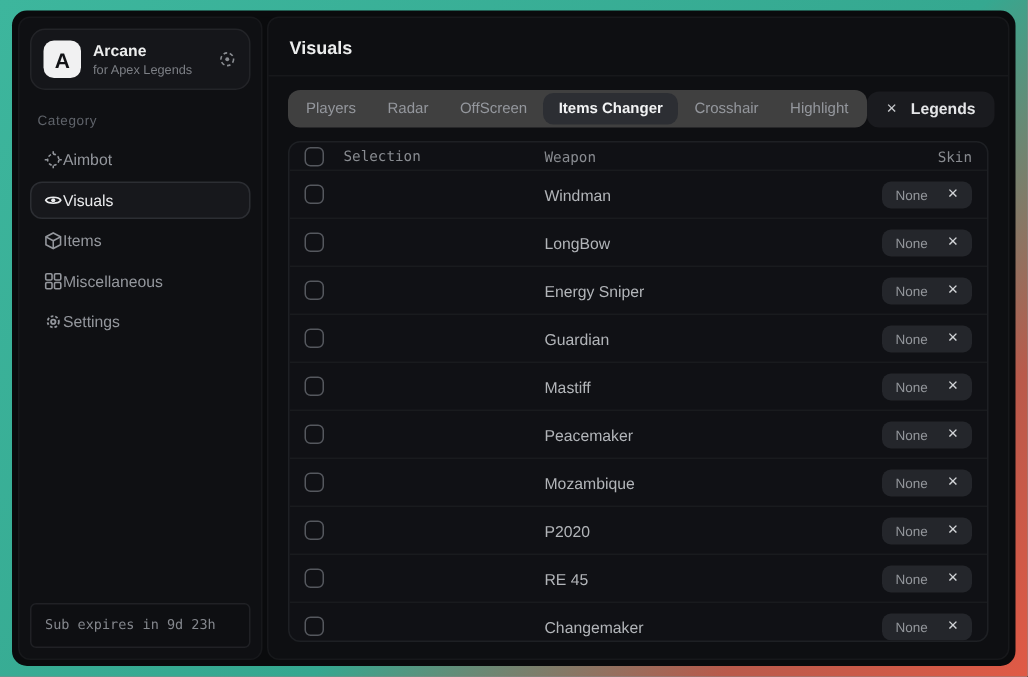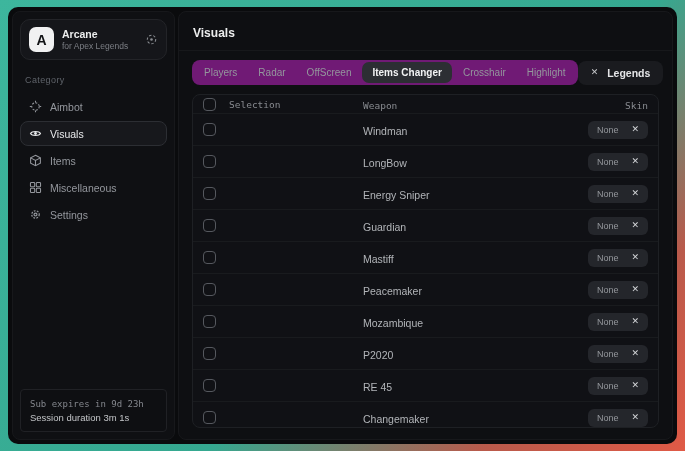--- a/index.html
+++ b/index.html
@@ -28,21 +28,21 @@
     width:25px; height:25px; border-radius:7px; background:#f1f1f2;
     color:#121316; font-weight:bold; font-size:14px;
     display:flex; align-items:center; justify-content:center; flex:0 0 auto;
   }
   .side-header .names { flex:1; min-width:0; }
   .app-title { color:#eceded; font-size:10.5px; font-weight:bold; line-height:13px; }
   .app-sub   { color:#7c7f85; font-size:8.5px; line-height:11px; white-space:nowrap; }
   .hdr-ico { color:#8a8d92; display:flex; cursor:pointer; }
   .cat-label { color:#5f636a; font-size:9px; letter-spacing:.4px; margin:11px 6px 7px 6px; }
   .nav-item {
-    display:flex; align-items:center; gap:8px;
+    display:flex; align-items:center; 
     height:25px; padding:0 8px; margin:2px 1px; border-radius:8px;
     color:#94979d; font-size:10.5px; border:1px solid transparent; cursor:pointer;
   }
   .nav-item.active { background:#17181c; border-color:#2c2e33; color:#e9eaec; }
   .nav-item svg { flex:0 0 auto; }
   .side-spacer { flex:1; }
   .side-footer {
     border:1px solid #202125; background:#0e0f12; border-radius:4px;
     padding:7px 9px; margin:0 1px;
   }
@@ -51,21 +51,21 @@
   
   .main {
     flex:1; background:#0e0f12; border:1px solid #17181b; border-radius:8px;
     display:flex; flex-direction:column; min-width:0;
   }
   .main-titlebar {
     padding:11px 14px 9px 14px; border-bottom:1px solid #17181b;
   }
   .main-title { color:#eceded; font-size:12px; font-weight:bold; }
   .toolbar { display:flex; align-items:center; padding:9px 13px 8px 13px; }
-  .tab-group { display:flex; background:#701a75; border-radius:8px; padding:2px; gap:1px; }
+  .tab-group { display:flex; background:#404040; border-radius:8px; padding:2px; gap:1px; }
   .tab {
     padding:5px 10px; border-radius:7px; font-size:10px; color:#94979d;
     cursor:pointer; white-space:nowrap;
   }
   .tab.active { background:#2c2e33; color:#f2f3f4; font-weight:bold; }
   .search-btn {
     margin-left:auto; display:flex; align-items:center; gap:9px;
     background:#1a1b1f; border-radius:8px; padding:6px 13px; cursor:pointer;
   }
   .search-x { color:#c6c8cb; font-size:9px; line-height:1; }
@@ -168,21 +168,20 @@
             </svg>
           </span>
           <span>Settings</span>
         </div>
       </nav>
 
     <div class="side-spacer"></div>
 
     <div class="side-footer">
       <div class="foot-line1">Sub expires in 9d 23h</div>
-      <div class="foot-line2">Session duration 3m 1s</div>
     </div>
   </aside>
 
   <section class="main">
     <div class="main-titlebar">
       <span class="main-title">Visuals</span>
     </div>
 
     <div class="toolbar">
       <div class="tab-group">

